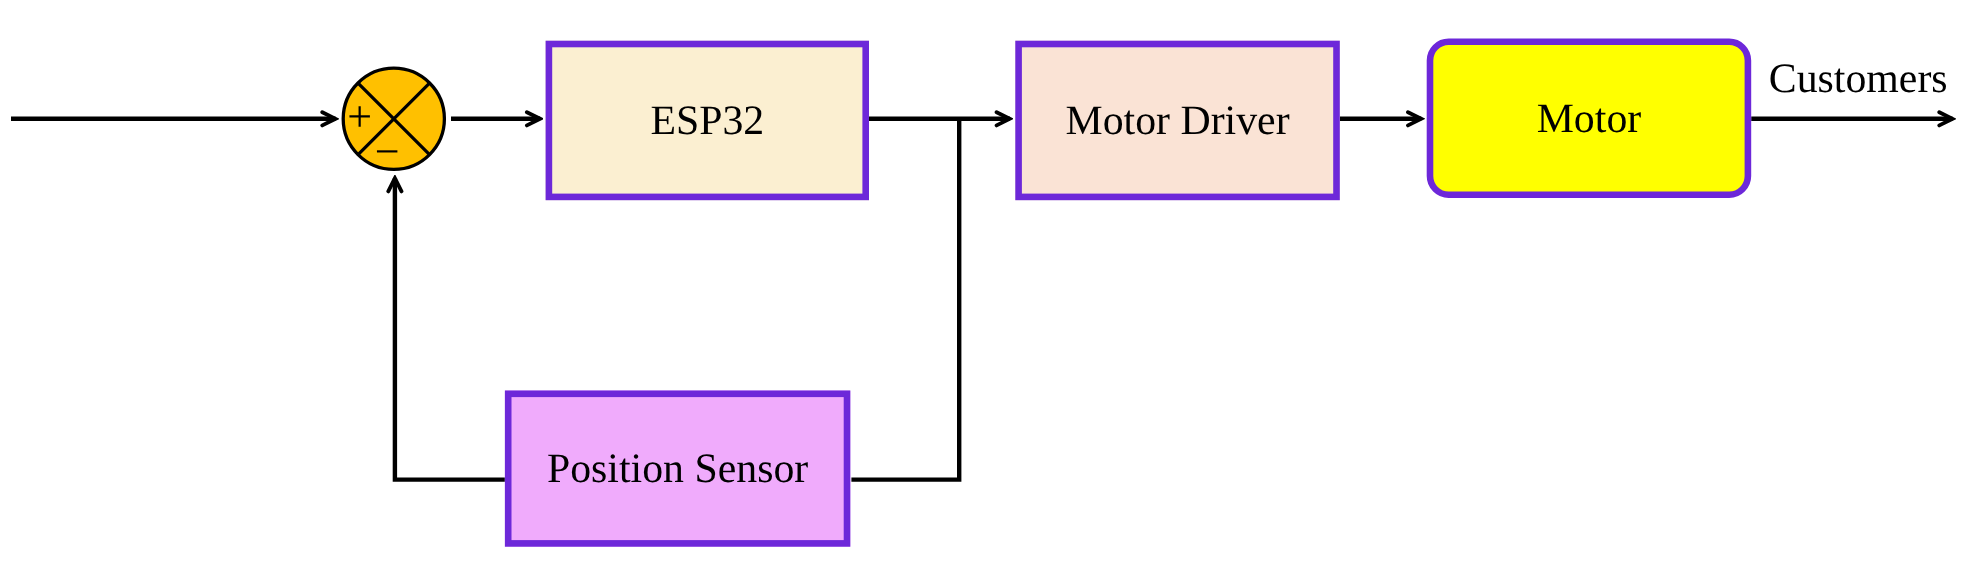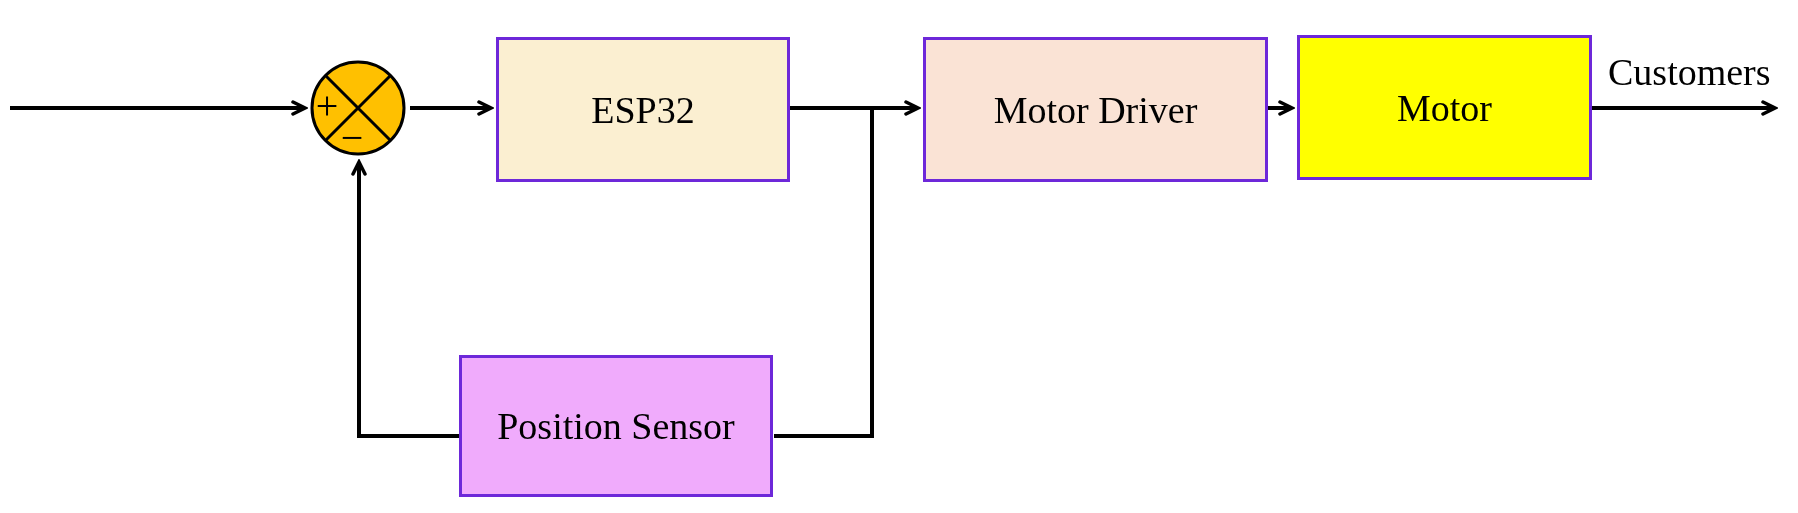--- a/index.html
+++ b/index.html
@@ -17,30 +17,30 @@
     overflow: hidden;
   }
   .wires {
     position: absolute;
     left: 0; top: 0;
     width: 1798px; height: 513px;
   }
   .block {
     position: absolute;
     box-sizing: border-box;
-    border: 3px solid #6d28d9;
+    border: 6px solid #6d28d9;
     display: flex;
     align-items: center;
     justify-content: center;
     font-size: 38px;
     line-height: 1;
     white-space: nowrap;
   }
   .block-esp32            { left: 496px;  top: 37px;  width: 294px; height: 145px; }
-  .block-motor-driver     { left: 923px;  top: 37px;  width: 345px; height: 145px; }
+  .block-motor-driver     { left: 923px;  top: 37px;  width: 295px; height: 145px; }
   .block-motor            { left: 1297px; top: 35px;  width: 295px; height: 145px; }
   .block-position-sensor  { left: 459px;  top: 355px; width: 314px; height: 142px; }
   .flow-label {
     position: absolute;
     font-size: 38px;
     line-height: 1;
     white-space: nowrap;
   }
   .input-label  { left: 28px;   top: 53px; }
   .output-label { left: 1608px; top: 53px; }
@@ -88,21 +88,21 @@
   <div class="flow-label output-label">Customers</div>
 
   <div class="block block-esp32" style="background-color: rgb(251, 239, 209);">
     <span>ESP32</span>
   </div>
 
   <div class="block block-motor-driver" style="background-color: rgb(250, 227, 213);">
     <span>Motor Driver</span>
   </div>
 
-  <div class="block block-motor" style="background-color: rgb(255, 255, 0);">
+  <div class="block block-motor" style="background-color: rgb(255, 255, 0); border-radius: 20px;">
     <span>Motor</span>
   </div>
 
   <div class="block block-position-sensor" style="background-color: #f0abfc;">
     <span>Position Sensor</span>
   </div>
 
 </div>
 
 </body></html>

